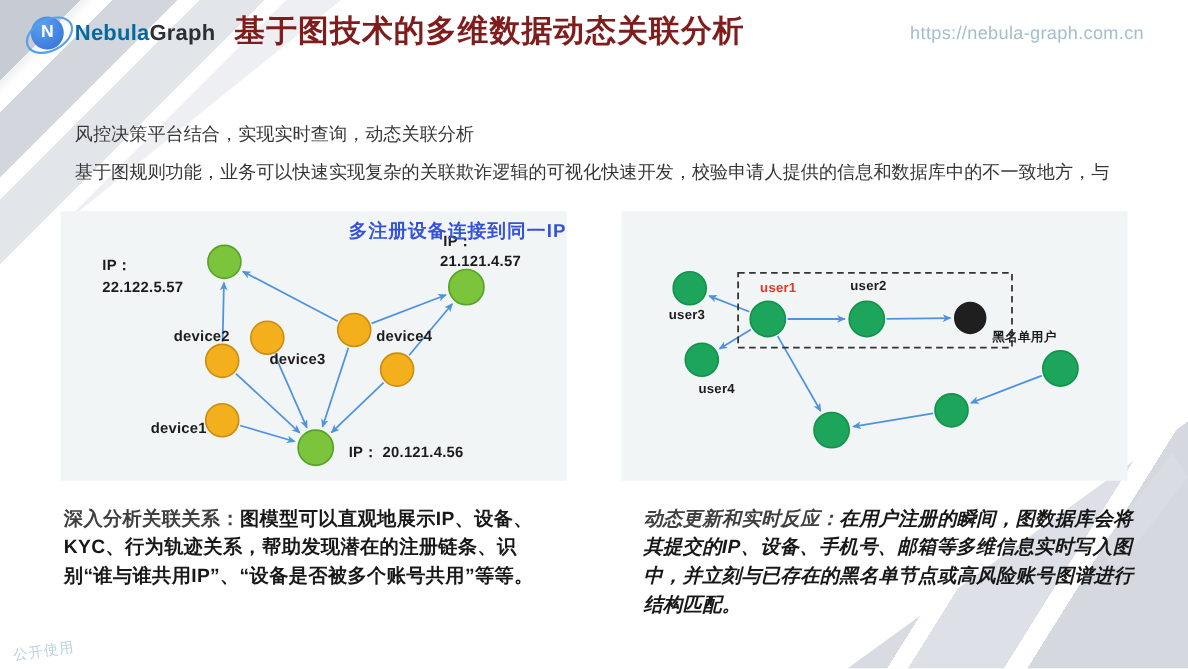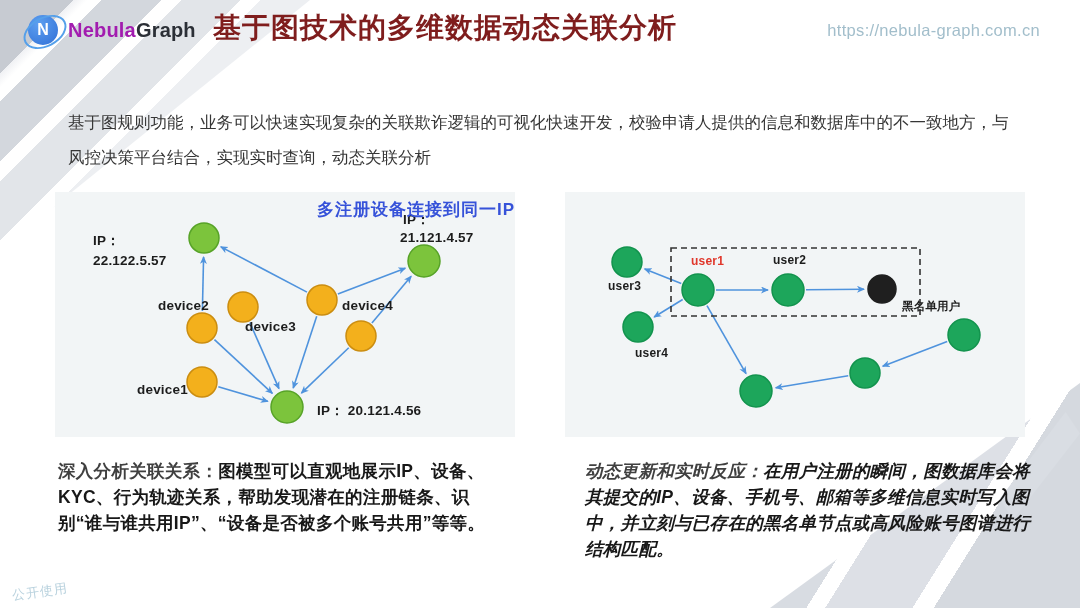--- a/index.html
+++ b/index.html
@@ -37,21 +37,21 @@
   .logo-circle{
     position:absolute;left:2px;top:2px;width:30px;height:30px;border-radius:50%;
     background:radial-gradient(circle at 35% 30%,#5d9ff0,#2f6fd6);
     color:#fff;font-weight:bold;font-size:16px;display:flex;align-items:center;justify-content:center;
   }
   .logo-orbit{
     position:absolute;left:-4px;top:4px;width:42px;height:26px;border:2px solid #55a0ea;border-radius:50%;
     transform:rotate(-28deg);
   }
   .brand-text{font-size:20px;font-weight:bold;letter-spacing:0.2px;}
-  .brand-blue{color:#a21caf;text-align:right;}
+  .brand-blue{color:#0369a1;text-align:right;}
   .brand-dark{color:#2b2f36;}
   .slide-title{
     position:absolute;left:213px;top:9px;z-index:2;
     font-family:"Liberation Serif","DejaVu Serif",serif;
     font-size:28px;font-weight:900;color:#7f1d1d;letter-spacing:1px;
   }
   .site-url{position:absolute;right:40px;top:21px;z-index:2;font-size:16.5px;color:#a2becb;letter-spacing:0.3px;}
   
   .intro{position:absolute;left:68px;top:105px;width:950px;z-index:2;font-size:16.5px;color:#363636;line-height:35px;font-weight:500;}
   
@@ -81,22 +81,22 @@
     <span class="logo-mark">
       <span class="logo-circle">N</span>
       <span class="logo-orbit"></span>
     </span>
     <span class="brand-text"><span class="brand-blue">Nebula</span><span class="brand-dark">Graph</span></span>
   </div>
   <div class="slide-title">基于图技术的多维数据动态关联分析</div>
   <div class="site-url">https://nebula-graph.com.cn</div>
 
   <div class="intro">
+    <div>风控决策平台结合，实现实时查询，动态关联分析</div>
     <div>基于图规则功能，业务可以快速实现复杂的关联欺诈逻辑的可视化快速开发，校验申请人提供的信息和数据库中的不一致地方，与</div>
-    <div>风控决策平台结合，实现实时查询，动态关联分析</div>
   </div>
 
   <div class="panel left">
     <svg id="left-svg" class="graph" viewBox="0 0 460 245">
         <defs>
           <marker id="arrowL" markerWidth="9" markerHeight="8" refX="7" refY="3.5" orient="auto" markerUnits="userSpaceOnUse">
             <path d="M0,0 L8,3.5 L0,7 L2.2,3.5 Z" fill="#4f93dd"></path>
           </marker>
         </defs>
         <line x1="147.37768453384749" y1="119.00419597686263" x2="148.57788199158222" y2="64.9953103788006" stroke="#4f93dd" stroke-width="1.6" marker-end="url(#arrowL)"></line>

